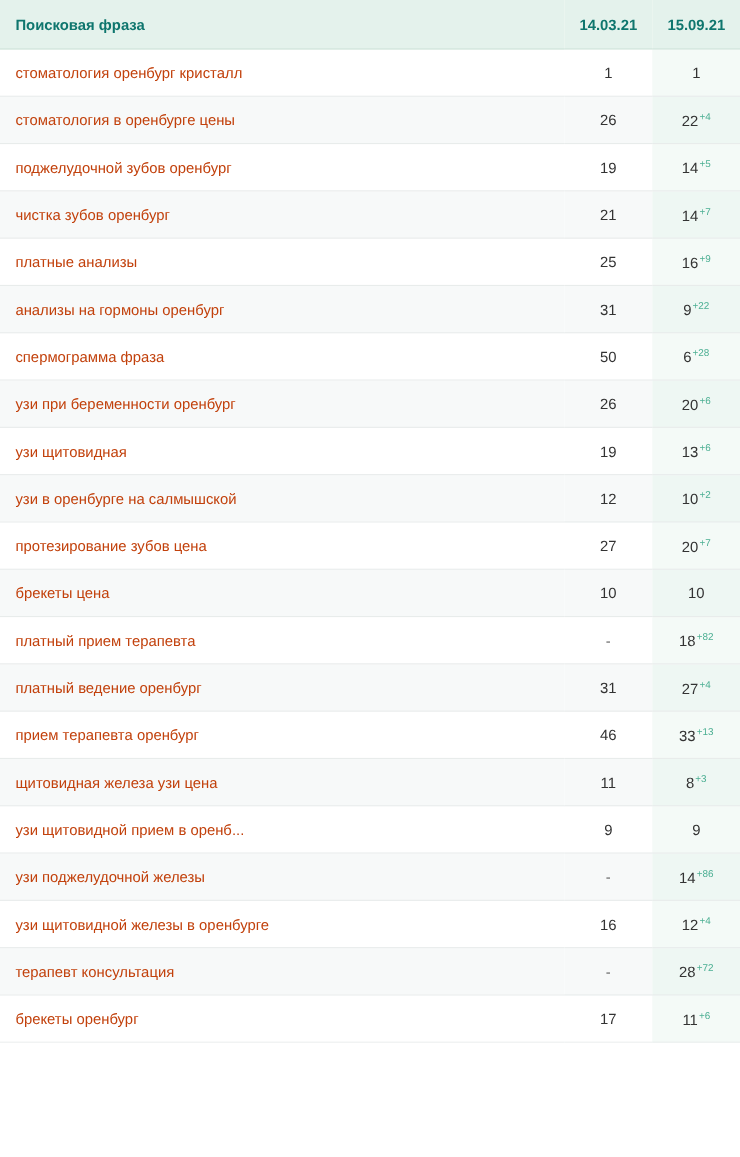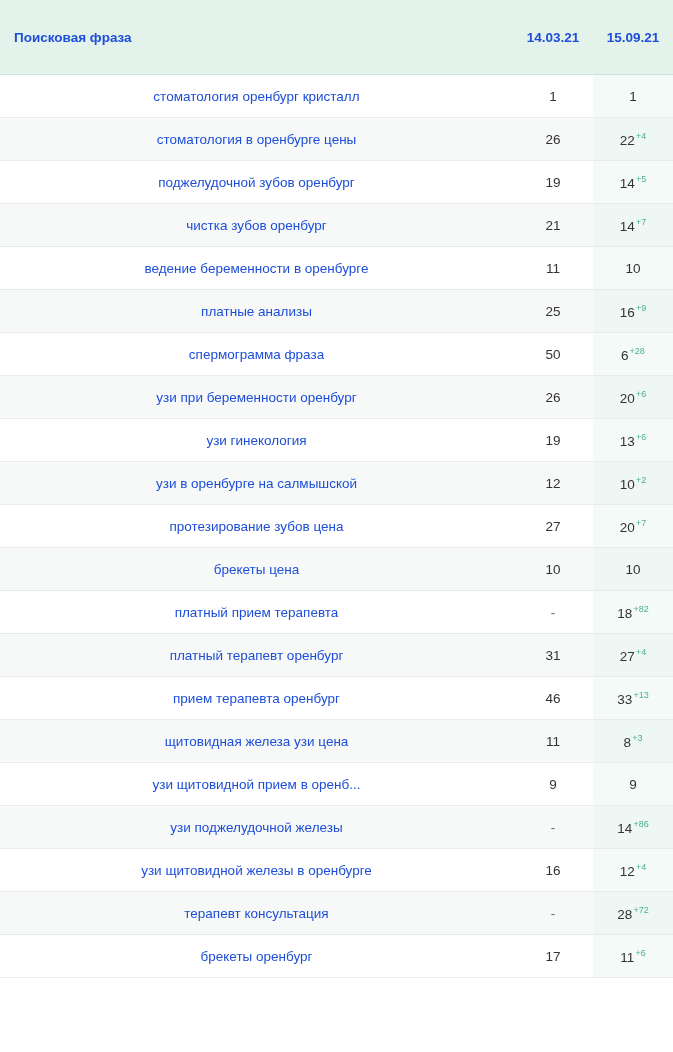--- a/index.html
+++ b/index.html
@@ -17,46 +17,46 @@
     width: 673px;
     border-collapse: collapse;
     table-layout: fixed;
   }
   .rank-table col.c-phrase { width: 513px; }
   .rank-table col.c-date1  { width: 80px; }
   .rank-table col.c-date2  { width: 80px; }
 
   .rank-table thead th {
     background: #e4f2ec;
-    color: #1d4ed8;
+    color: #0f766e;
     font-size: 13.5px;
     font-weight: bold;
     height: 44px;
     padding: 0 14px;
     border-bottom: 1px solid #cfe3da;
     vertical-align: middle;
     white-space: nowrap;
   }
   .rank-table thead th.th-phrase { text-align: left; }
-  .rank-table thead th.th-date   { text-align: center; padding: 15px 6px; }
+  .rank-table thead th.th-date   { text-align: center; padding: 0 6px; }
 
   .rank-table tbody td {
     height: 42px;
     font-size: 13.5px;
     border-bottom: 1px solid #e8eceb;
     vertical-align: middle;
     background: #ffffff;
   }
   .rank-table tbody tr:nth-child(even) td {
     background: #f7f9f9;
   }
   .rank-table tbody td.td-phrase {
-    text-align: center;
+    text-align: left;
     padding: 0 14px;
-    color: #1d4ed8;
+    color: #c2410c;
     white-space: nowrap;
     overflow: hidden;
     text-overflow: ellipsis;
   }
   .rank-table tbody td.td-val {
     text-align: center;
     padding: 0 6px;
     color: #333333;
     white-space: nowrap;
   }
@@ -106,41 +106,41 @@
         <td class="td-phrase">поджелудочной зубов оренбург</td>
         <td class="td-val col1"><span class="val-main">19</span></td>
         <td class="td-val col2"><span class="val-main">14</span><span class="val-delta">+5</span></td>
       </tr>
       <tr>
         <td class="td-phrase">чистка зубов оренбург</td>
         <td class="td-val col1"><span class="val-main">21</span></td>
         <td class="td-val col2"><span class="val-main">14</span><span class="val-delta">+7</span></td>
       </tr>
       <tr>
-        <td class="td-phrase">ведение беременности в оренбурге</td>
-        <td class="td-val col1"><span class="val-main">11</span></td>
-        <td class="td-val col2"><span class="val-main">10</span></td>
-      </tr>
-      <tr>
         <td class="td-phrase">платные анализы</td>
         <td class="td-val col1"><span class="val-main">25</span></td>
         <td class="td-val col2"><span class="val-main">16</span><span class="val-delta">+9</span></td>
       </tr>
       <tr>
+        <td class="td-phrase">анализы на гормоны оренбург</td>
+        <td class="td-val col1"><span class="val-main">31</span></td>
+        <td class="td-val col2"><span class="val-main">9</span><span class="val-delta">+22</span></td>
+      </tr>
+      <tr>
         <td class="td-phrase">спермограмма фраза</td>
         <td class="td-val col1"><span class="val-main">50</span></td>
         <td class="td-val col2"><span class="val-main">6</span><span class="val-delta">+28</span></td>
       </tr>
       <tr>
         <td class="td-phrase">узи при беременности оренбург</td>
         <td class="td-val col1"><span class="val-main">26</span></td>
         <td class="td-val col2"><span class="val-main">20</span><span class="val-delta">+6</span></td>
       </tr>
       <tr>
-        <td class="td-phrase">узи гинекология</td>
+        <td class="td-phrase">узи щитовидная</td>
         <td class="td-val col1"><span class="val-main">19</span></td>
         <td class="td-val col2"><span class="val-main">13</span><span class="val-delta">+6</span></td>
       </tr>
       <tr>
         <td class="td-phrase">узи в оренбурге на салмышской</td>
         <td class="td-val col1"><span class="val-main">12</span></td>
         <td class="td-val col2"><span class="val-main">10</span><span class="val-delta">+2</span></td>
       </tr>
       <tr>
         <td class="td-phrase">протезирование зубов цена</td>
@@ -151,21 +151,21 @@
         <td class="td-phrase">брекеты цена</td>
         <td class="td-val col1"><span class="val-main">10</span></td>
         <td class="td-val col2"><span class="val-main">10</span></td>
       </tr>
       <tr>
         <td class="td-phrase"> платный прием терапевта</td>
         <td class="td-val col1"><span class="val-main dash">-</span></td>
         <td class="td-val col2"><span class="val-main">18</span><span class="val-delta">+82</span></td>
       </tr>
       <tr>
-        <td class="td-phrase">платный терапевт оренбург</td>
+        <td class="td-phrase">платный ведение оренбург</td>
         <td class="td-val col1"><span class="val-main">31</span></td>
         <td class="td-val col2"><span class="val-main">27</span><span class="val-delta">+4</span></td>
       </tr>
       <tr>
         <td class="td-phrase">прием терапевта оренбург</td>
         <td class="td-val col1"><span class="val-main">46</span></td>
         <td class="td-val col2"><span class="val-main">33</span><span class="val-delta">+13</span></td>
       </tr>
       <tr>
         <td class="td-phrase">щитовидная железа узи цена</td>

